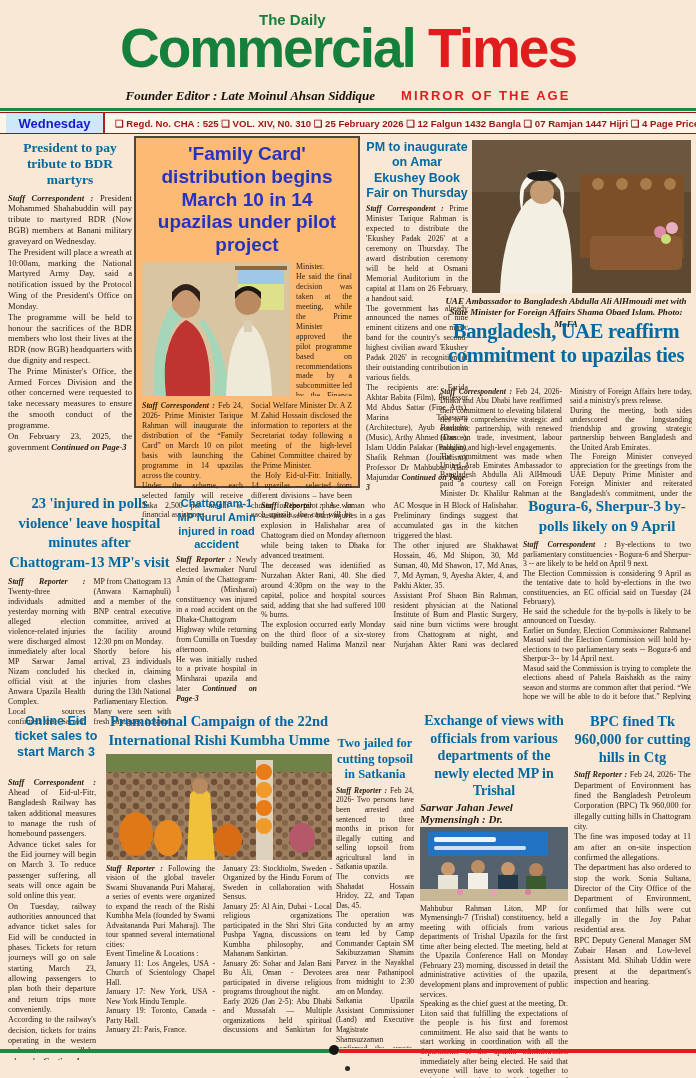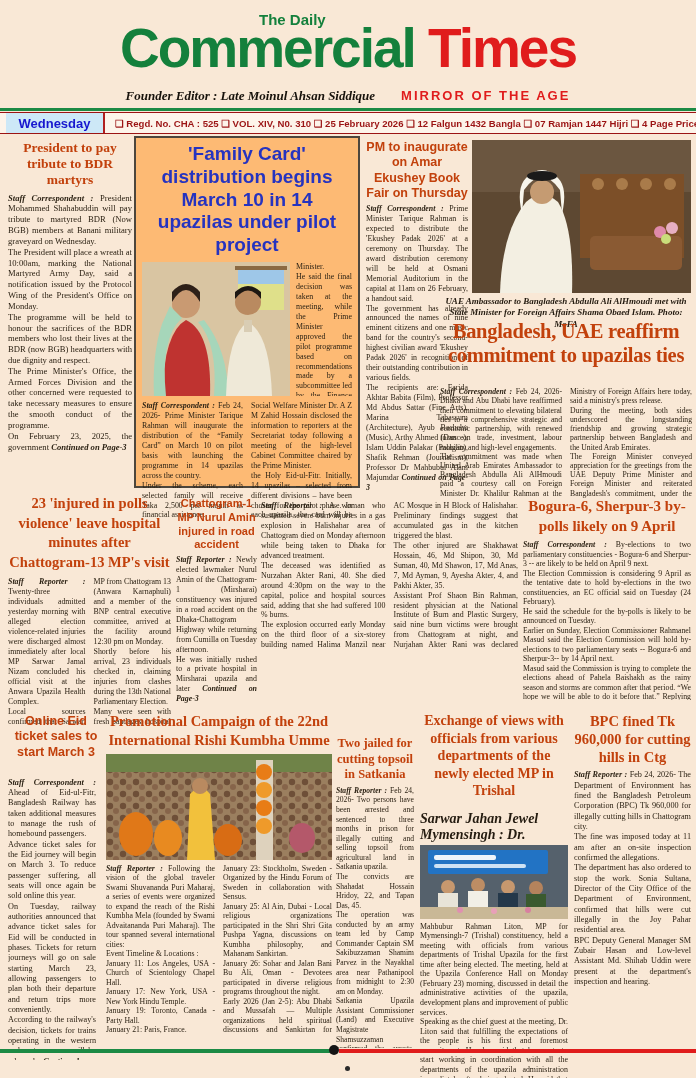--- a/index.html
+++ b/index.html
@@ -25,21 +25,21 @@
               background:#fdf4ea; border-top:1px solid #9b1414; border-bottom:1px solid #9b1414;
               display:flex; align-items:center; }
   .day-chip { width:99px; height:100%; background:#cde8f7; color:#1717cf;
               font-family:"Liberation Sans",sans-serif; font-weight:bold; font-size:13px;
               display:flex; align-items:center; justify-content:center;
               border-right:2px solid #b02020; margin-left:6px; flex:none; }
   .date-info { color:#9b1414; font-family:"Liberation Sans",sans-serif; font-weight:bold;
                font-size:9.6px; padding-left:10px; white-space:nowrap; }
 
   
-  .hl { font-weight:bold; text-align:center; color:#c2410c; }
+  .hl { font-weight:bold; text-align:center; color:#0369a1; }
   .hl-serif { font-family:"Liberation Serif",serif; }
   .hl-sans { font-family:"Liberation Sans",sans-serif; }
   .body-txt { font-size:8.3px; line-height:1.26; text-align:justify;
               white-space:pre-line; color:#2c2214; overflow:hidden; }
   .two-col { column-count:2; column-gap:8px; column-fill:auto; }
   .byline { font-weight:bold; font-style:italic; }
   .continued { font-weight:bold; font-style:italic; }
   .photo { display:block; width:100%; }
   .caption { font-weight:bold; font-style:italic; font-size:9px; line-height:1.25; text-align:center; }
 
@@ -228,21 +228,21 @@
   <div class="abs" style="left:336px; top:736px; width:78px; height:314px;">
     <div class="hl hl-serif" style="font-size:12.5px; line-height:1.25;">Two jailed for cutting topsoil in Satkania</div>
     <div class="body-txt" style="height:262px; margin-top:3px; font-size:7.6px;"><span class="byline">Staff Reporter :</span><span> Feb 24, 2026- Two persons have been arrested and sentenced to three months in prison for illegally cutting and selling topsoil from agricultural land in Satkania upazila.
 The convicts are Shahadat Hossain Hridoy, 22, and Tapan Das, 45.
 The operation was conducted by an army team led by Camp Commander Captain SM Sakibuzzaman Shamim Parvez in the Nayakhal area near Pathanipool from midnight to 2:30 am on Monday.
 Satkania Upazila Assistant Commissioner (Land) and Executive Magistrate Shamsuzzaman confirmed the arrests, stating that the offenders were handed over to the police following a mobile court trial. They were</span></div>
   </div>
 
   <div class="abs" style="left:420px; top:712px; width:148px; height:338px;">
     <div class="hl hl-serif" style="font-size:14px; line-height:1.25;">Exchange of views with officials from various departments of the newly elected MP in Trishal</div>
-    <div class="byline" style="font-size:14px; margin-top:11px;">Sarwar Jahan Jewel Mymensingh : Dr.</div>
+    <div class="byline" style="font-size:11px; margin-top:1px;">Sarwar Jahan Jewel Mymensingh : Dr.</div>
     <svg class="photo" style="height:74px; margin-top:2px;" viewBox="0 0 148 74" preserveAspectRatio="none">
       <rect width="148" height="74" fill="#55616c"></rect>
       <rect x="8" y="5" width="120" height="24" rx="2" fill="#2273c4"></rect>
       <rect x="14" y="10" width="62" height="5" rx="2" fill="#eef4fa"></rect>
       <rect x="14" y="19" width="92" height="4" rx="2" fill="#cfe2f4"></rect>
       <circle cx="28" cy="42" r="7" fill="#c7986e"></circle>
         <circle cx="58" cy="40" r="7" fill="#bd8d64"></circle>
       <circle cx="88" cy="42" r="7" fill="#c7986e"></circle>
         <circle cx="116" cy="43" r="7" fill="#b5835c"></circle>
       <rect x="18" y="48" width="20" height="14" fill="#e8e4d8"></rect>

